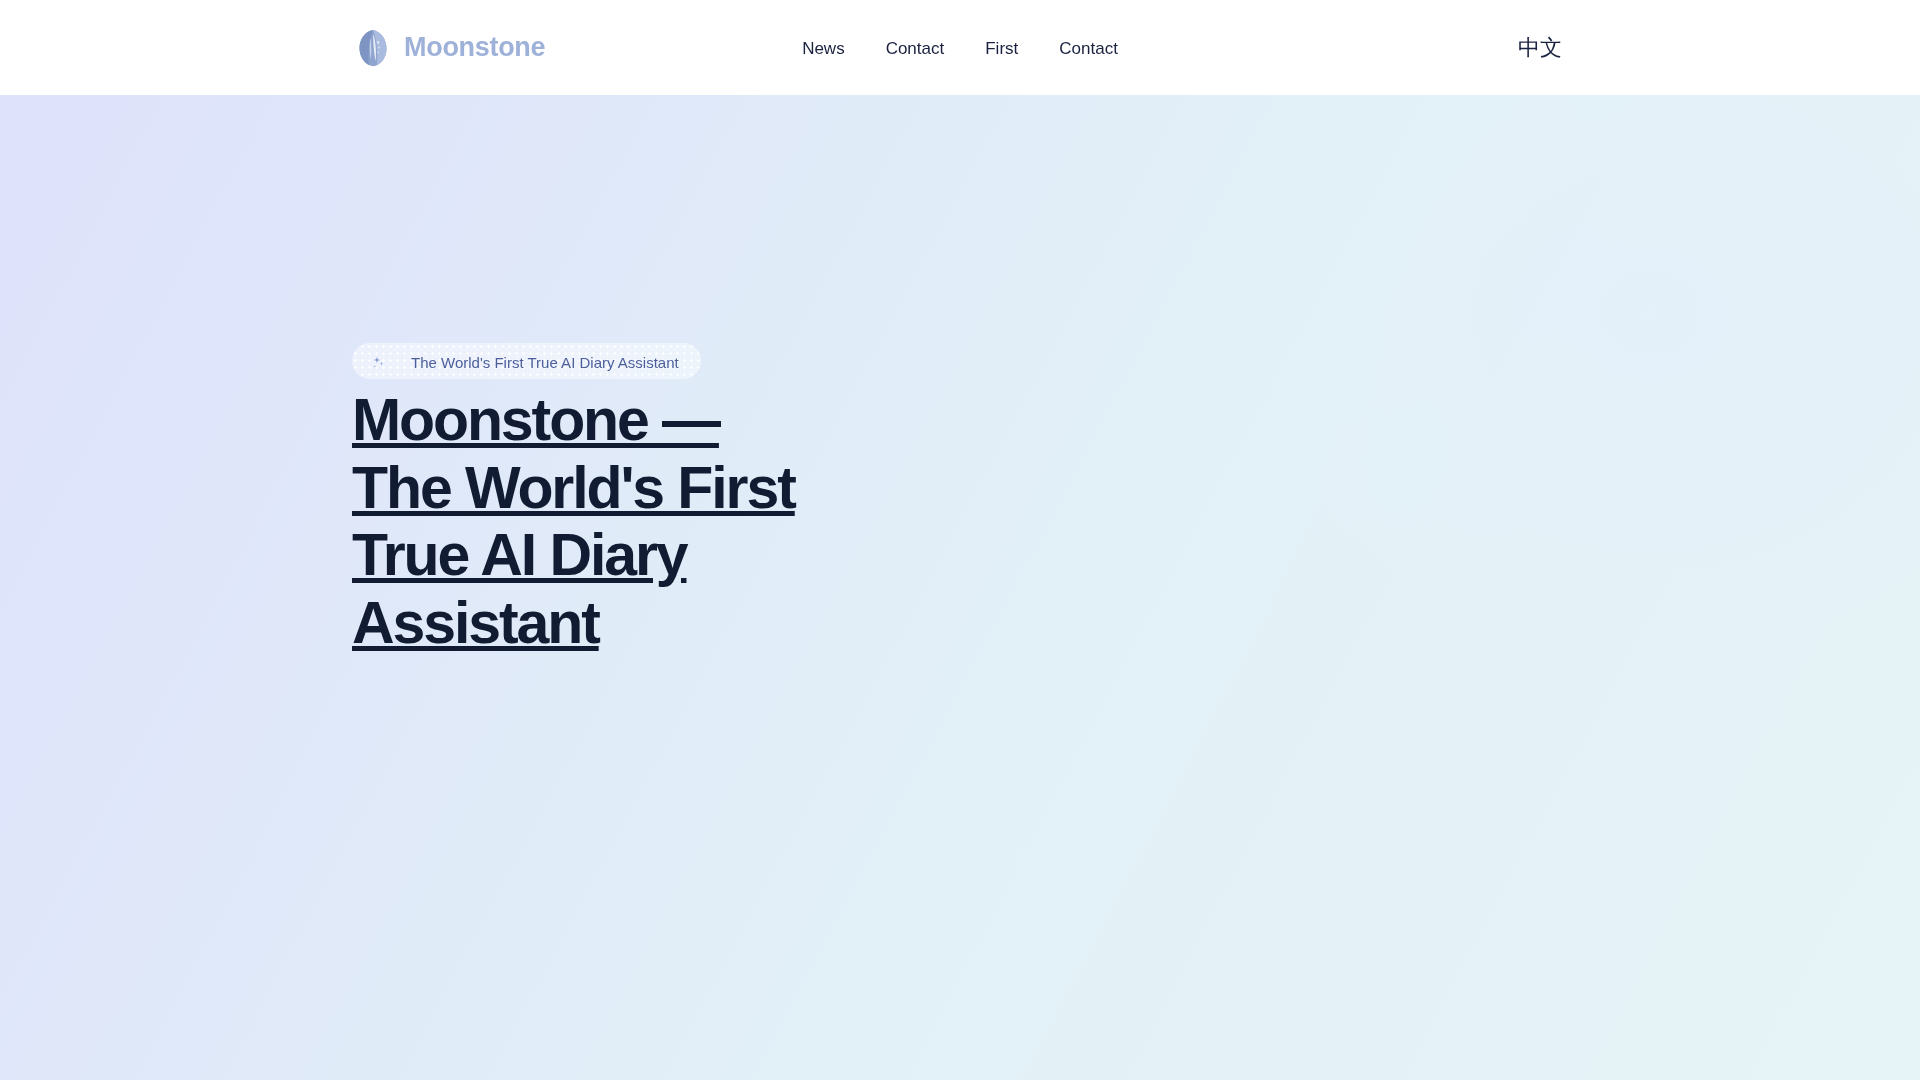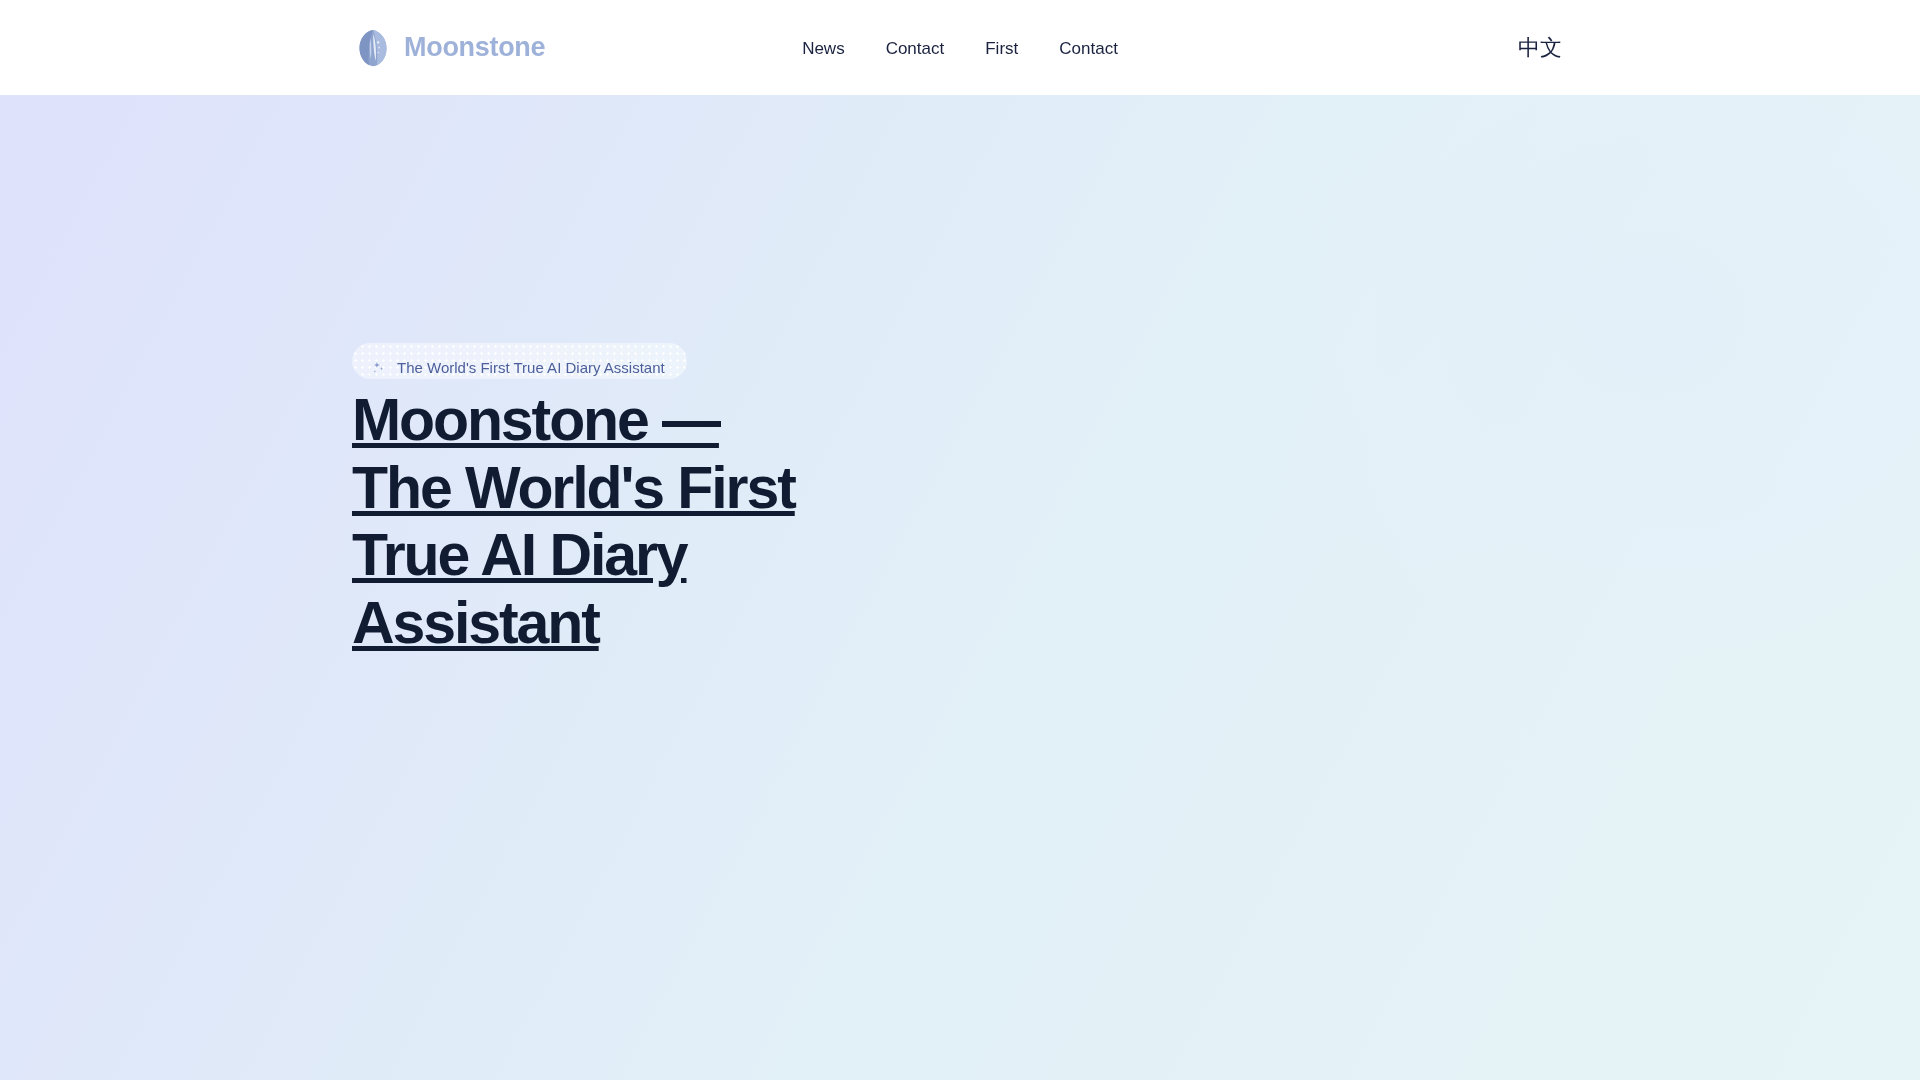--- a/index.html
+++ b/index.html
@@ -81,21 +81,21 @@
   }
 
   .hero-inner {
     position:absolute; left:352px; top:0;
     width:1200px; height:100%;
   }
 
   
   .hero-badge {
     position:absolute; top:248px; left:0;
-    display:inline-flex; align-items:center; gap:11px;
+    display:inline-flex; gap:25px;
     height:36px; padding:12px 22px 0 19px;
     border-radius:999px;
     background-color:rgba(255,255,255,0.46);
     background-image:
       radial-gradient(rgba(255,255,255,0.95) 1.1px, transparent 1.2px);
     background-size:7px 7px;
     cursor:default;
     white-space:nowrap;
   }
   .badge-icon { width:15px; height:15px; display:block; flex:0 0 auto; }

